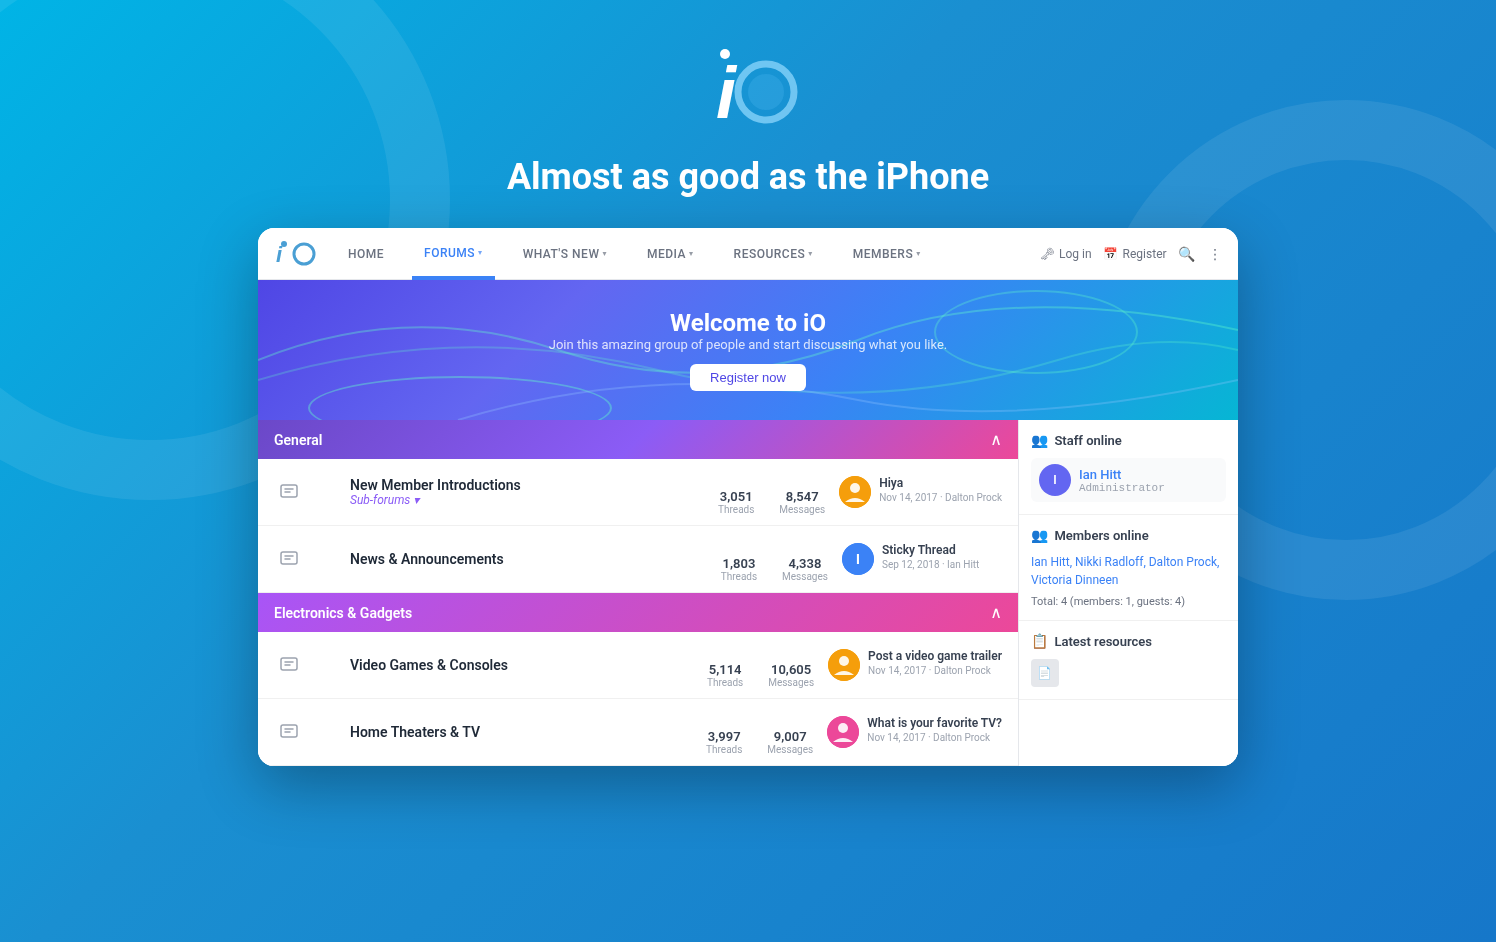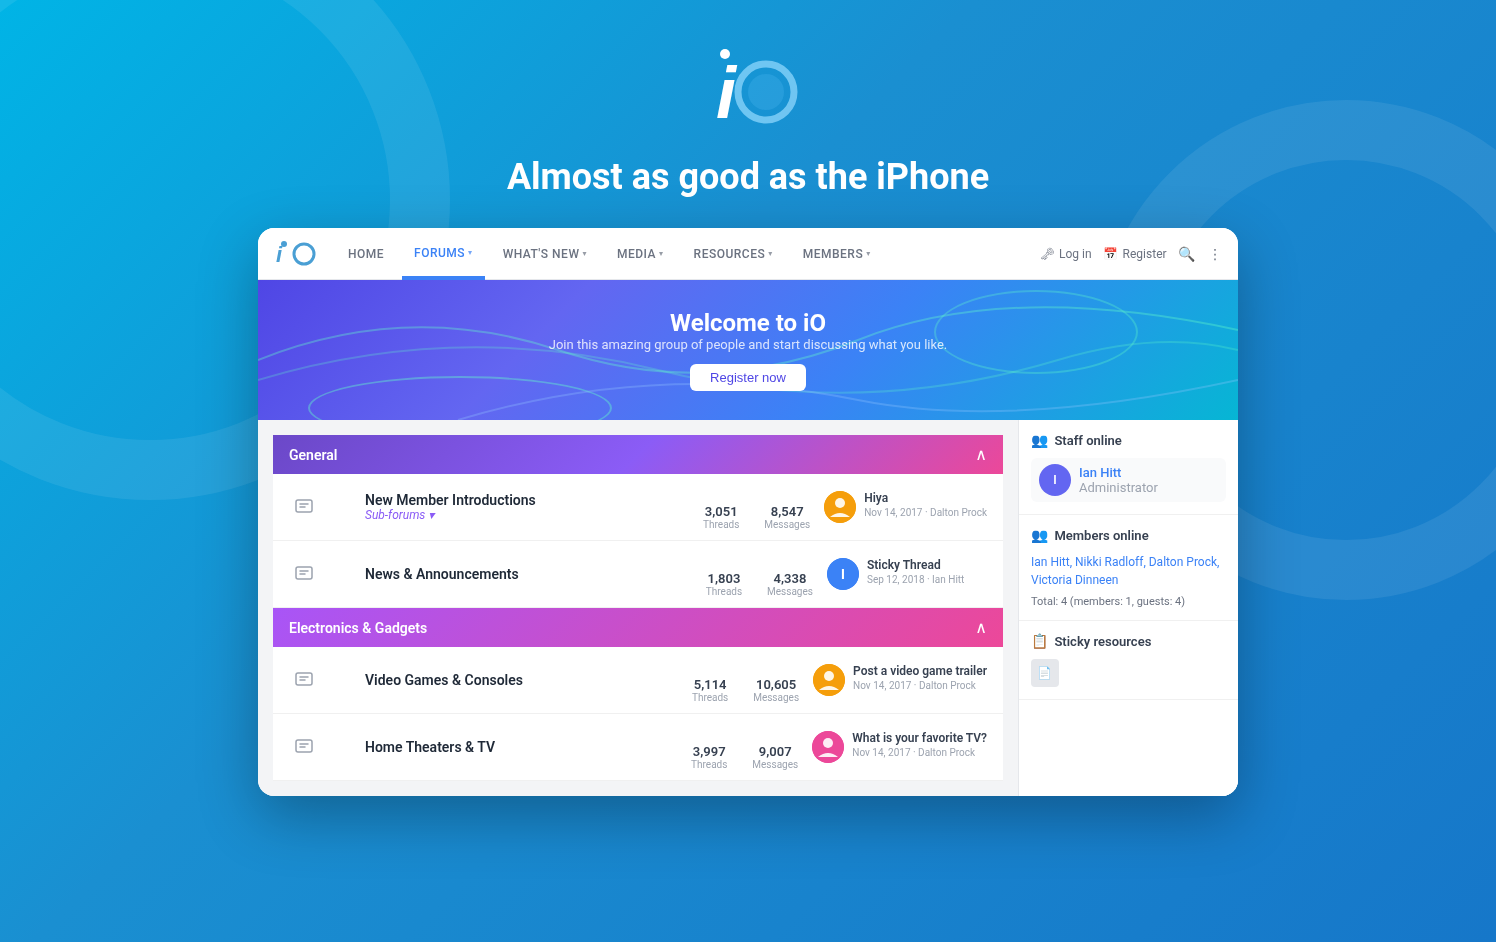--- a/index.html
+++ b/index.html
@@ -81,21 +81,21 @@
     }
     .nav-logo {
       display: flex;
       align-items: center;
       margin-right: 20px;
       text-decoration: none;
     }
     .nav-items {
       display: flex;
       align-items: center;
-      gap: 6px;
+      gap: 16px;
       flex: 1;
     }
     .nav-item {
       padding: 0 12px;
       height: 52px;
       display: flex;
       align-items: center;
       font-size: 12px;
       font-weight: 500;
       color: #6b7280;
@@ -193,21 +193,21 @@
 
     
     .main-content {
       display: flex;
       background: #f3f4f6;
       min-height: 300px;
     }
 
     .forum-main {
       flex: 1;
-      padding: 15px;
+      padding: 0;
     }
 
     
     .forum-section {
       margin-bottom: 0;
     }
     .section-header {
       display: flex;
       align-items: center;
       justify-content: space-between;
@@ -360,22 +360,23 @@
       color: white;
       font-size: 12px;
       font-weight: 600;
     }
     .staff-name {
       font-size: 13px;
       color: #3b82f6;
       font-weight: 500;
     }
     .staff-role {
-      font-size: 13px;
+      font-size: 11px;
       color: #9ca3af;
+      font-family: Liberation Mono, monospace;
     }
     .members-list {
       font-size: 12px;
       color: #3b82f6;
       line-height: 1.5;
     }
     .members-total {
       font-size: 11px;
       color: #6b7280;
       margin-top: 6px;
@@ -704,21 +705,21 @@
         </div>
         <div class="members-list">
           <span>Ian Hitt, Nikki Radloff, Dalton Prock, Victoria Dinneen</span>
         </div>
         <div class="members-total">Total: 4 (members: 1, guests: 4)</div>
       </div>
 
       <div class="sidebar-section">
         <div class="sidebar-section-title">
           <span style="font-size:14px; color:#9ca3af;">📋</span>
-          <span>Sticky resources</span>
+          <span>Latest resources</span>
         </div>
         <div class="latest-resource">
           <div class="resource-icon">
             <span style="font-size:12px; color:#9ca3af;">📄</span>
           </div>
         </div>
       </div>
 
     </div>
   </div>

